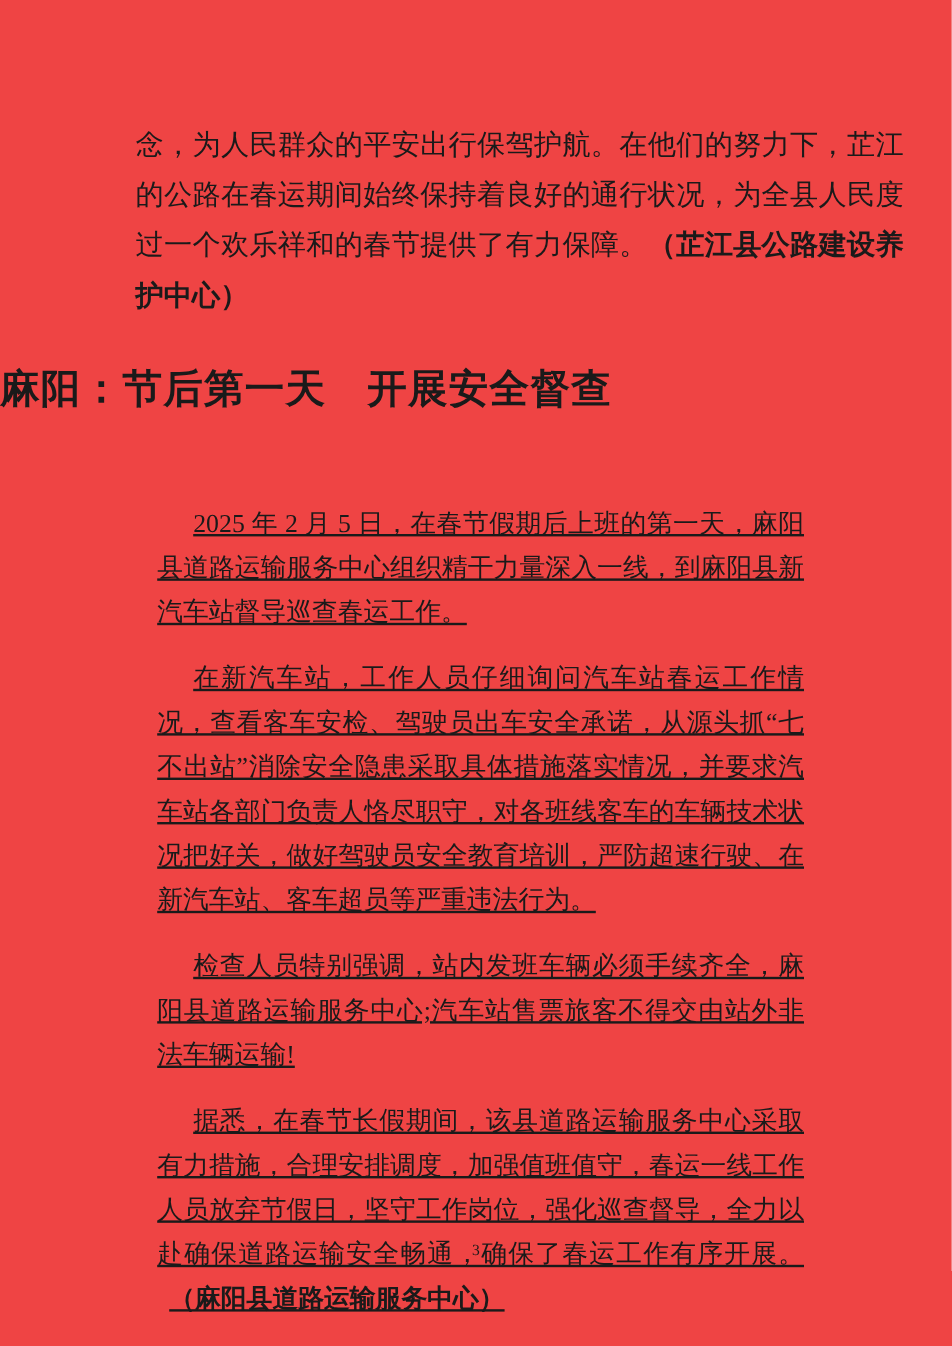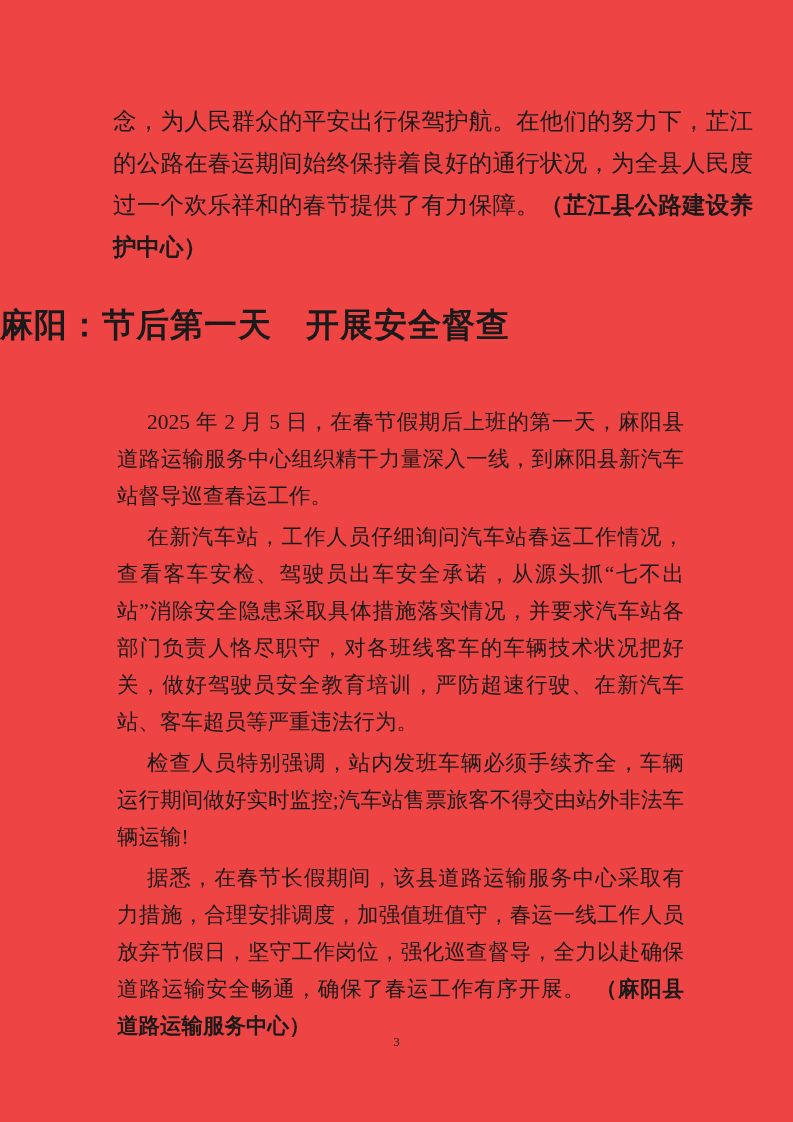--- a/index.html
+++ b/index.html
@@ -41,21 +41,21 @@
     position: absolute;
     left: 113px;
     top: 400px;
     width: 575px;
     font-size: 21.5px;
     line-height: 37px;
     text-align: justify;
     text-align-last: left;
     word-break: break-all;
   }
-  .para { margin: 4px; text-indent: 30px; }
+  .para { margin: 18px; text-indent: 30px; text-decoration: underline; }
   .sig { font-weight: bold; }
   .sig-inline { font-weight: bold; margin-left: 10px; }
   .page-number {
     position: absolute;
     left: 0;
     top: 1034px;
     width: 793px;
     text-align: center;
     font-size: 13px;
     color: #1a1a1a;
@@ -66,19 +66,19 @@
 
 <div class="page">
 
   <p class="prev-body"><span>念，为人民群众的平安出行保驾护航。在他们的努力下，芷江的公路在春运期间始终保持着良好的通行状况，为全县人民度过一个欢乐祥和的春节提供了有力保障。</span><span class="sig">（芷江县公路建设养护中心）</span></p>
 
   <h1 class="title">麻阳：节后第一天　开展安全督查</h1>
 
   <div class="article-body">
     <p class="para">2025 年 2 月 5 日，在春节假期后上班的第一天，麻阳县道路运输服务中心组织精干力量深入一线，到麻阳县新汽车站督导巡查春运工作。</p>
     <p class="para">在新汽车站，工作人员仔细询问汽车站春运工作情况，查看客车安检、驾驶员出车安全承诺，从源头抓“七不出站”消除安全隐患采取具体措施落实情况，并要求汽车站各部门负责人恪尽职守，对各班线客车的车辆技术状况把好关，做好驾驶员安全教育培训，严防超速行驶、在新汽车站、客车超员等严重违法行为。</p>
-    <p class="para">检查人员特别强调，站内发班车辆必须手续齐全，车辆运行期间做好实时监控;汽车站售票旅客不得交由站外非法车辆运输!</p>
+    <p class="para">检查人员特别强调，站内发班车辆必须手续齐全，麻阳县道路运输服务中心;汽车站售票旅客不得交由站外非法车辆运输!</p>
     <p class="para"><span>据悉，在春节长假期间，该县道路运输服务中心采取有力措施，合理安排调度，加强值班值守，春运一线工作人员放弃节假日，坚守工作岗位，强化巡查督导，全力以赴确保道路运输安全畅通，确保了春运工作有序开展。</span><span class="sig-inline">（麻阳县道路运输服务中心）</span></p>
   </div>
 
   <div class="page-number">3</div>
 
 </div>
 
 </body></html>

